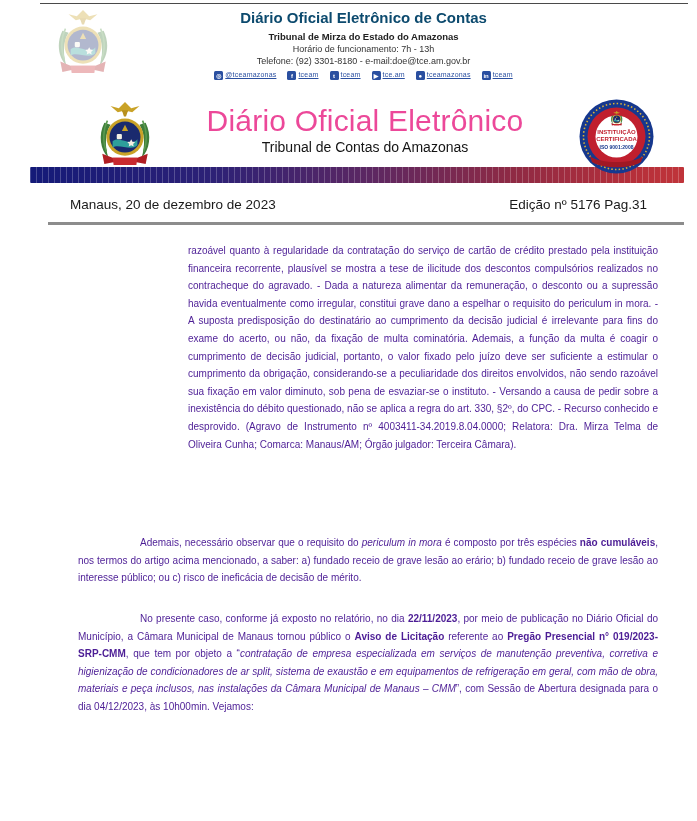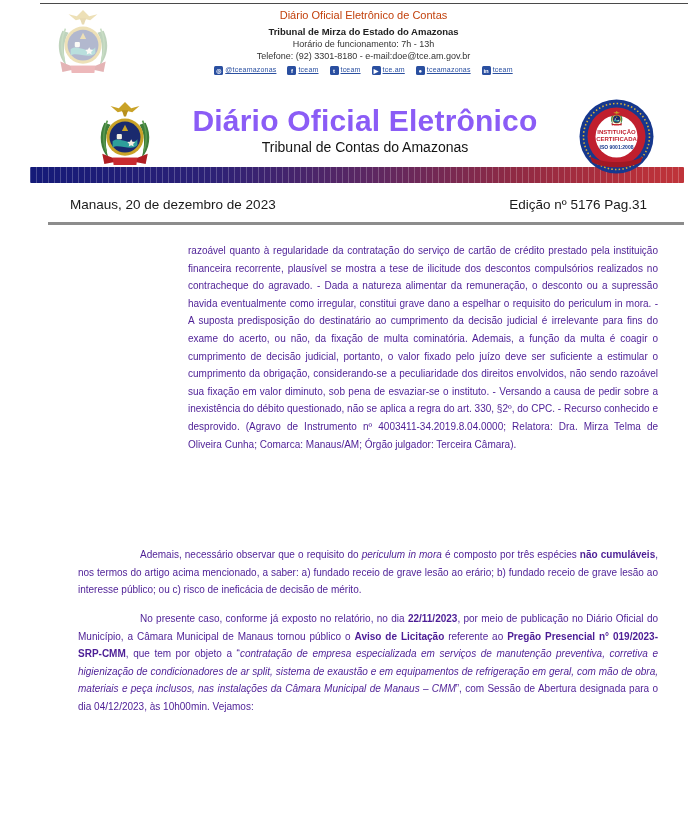--- a/index.html
+++ b/index.html
@@ -6,52 +6,52 @@
   html,body { background:#e8e8e8; }
   .page {
     position:relative; width:697px; height:821px; margin:0 auto;
     background:#ffffff; overflow:hidden;
     font-family:"Liberation Sans", sans-serif; color:#1f1f1f;
   }
   
   .mini-topline { position:absolute; top:3px; left:40px; width:648px; height:0; border-top:1.5px solid #4a4a4a; }
   .mini-logo { position:absolute; top:8px; left:52px; width:62px; height:68px; opacity:.33; }
   .mini-text { position:absolute; top:9px; left:30px; width:667px; text-align:center; line-height:1.25; }
-  .mini-title { font-size:11px; font-weight:normal; color:#c2410c; }
+  .mini-title { font-size:15px; font-weight:bold; color:#0c4a6e; }
   .mini-org { font-size:9.5px; font-weight:bold; margin-top:3px; color:#222; }
   .mini-line { font-size:9px; color:#333; margin-top:1px; }
   .social-row { margin-top:4px; display:flex; justify-content:center; gap:11px; }
   .social-item { display:flex; align-items:center; gap:2px; font-size:7px; color:#2a4fa0; }
   .social-ico {
     display:inline-flex; align-items:center; justify-content:center;
     width:9px; height:9px; background:#2a4fa0; color:#fff; border-radius:1.5px;
     font-size:6px; font-weight:bold; line-height:1;
   }
   .social-label { text-decoration:underline; letter-spacing:.2px; }
   
   .masthead-logo { position:absolute; top:99px; left:94px; width:62px; height:70px; z-index:3; }
   .masthead-titles { position:absolute; top:104px; left:160px; width:410px; text-align:center; z-index:2; }
-  .masthead-title { font-size:30px; font-weight:bold; color:#8b5cf6; letter-spacing:.2px; }
+  .masthead-title { font-size:30px; font-weight:normal; color:#ec4899; letter-spacing:.2px; }
   .masthead-subtitle { font-size:14px; color:#141414; margin-top:1px; }
   .badge { position:absolute; top:98px; left:578px; width:77px; height:77px; z-index:3; }
   
   .grad-bar {
     position:absolute; top:167px; left:30px; width:654px; height:16px; z-index:1;
     background:
       repeating-linear-gradient(90deg, rgba(255,255,255,.22) 0 1.2px, rgba(255,255,255,0) 1.2px 6px),
       linear-gradient(90deg, #141a78 0%, #2d2176 28%, #5c2762 52%, #8f2a44 74%, #b52f3a 92%, #c0343a 100%);
     border-radius:1px;
   }
   
   .dateline { position:absolute; top:197px; left:70px; width:577px; display:flex; justify-content:space-between; font-size:13.5px; color:#1a1a1a; }
   .gray-rule { position:absolute; top:222px; left:48px; width:636px; height:3px; background:#8c8c8c; }
   
   .body-text { font-size:10px; line-height:17.6px; text-align:justify; color:#4c1d95; }
   .quote-block { position:absolute; top:242px; left:188px; width:470px; }
-  .para-2 { position:absolute; top:534px; left:78px; width:580px; text-indent:62px;margin-top:12px; }
+  .para-2 { position:absolute; top:534px; left:78px; width:580px; text-indent:62px; }
   .para-3 { position:absolute; top:610px; left:78px; width:580px; text-indent:62px; }
 </style>
 </head>
 <body>
 
 <div class="page">
 
   <svg width="0" height="0" style="position:absolute">
     <defs>
       <g id="coa">

